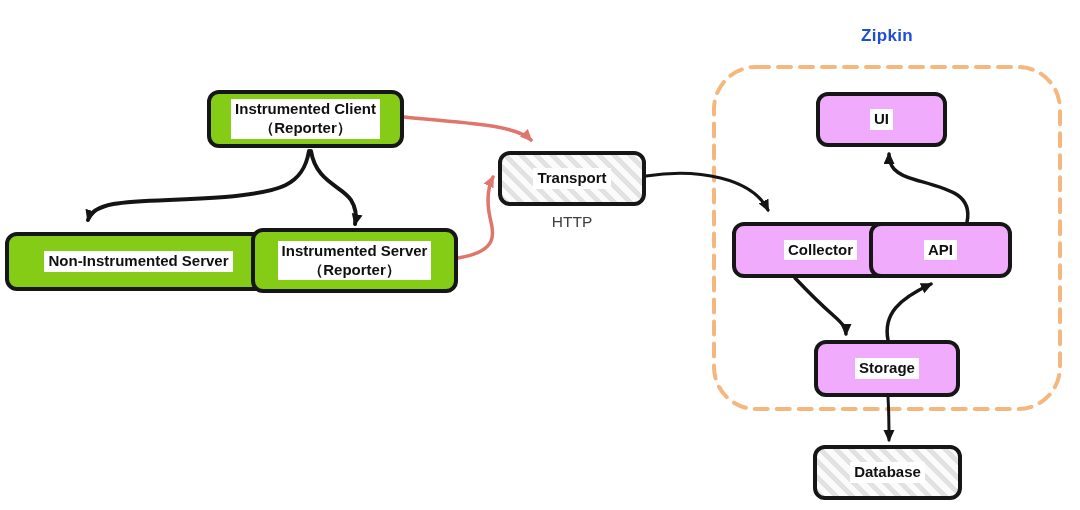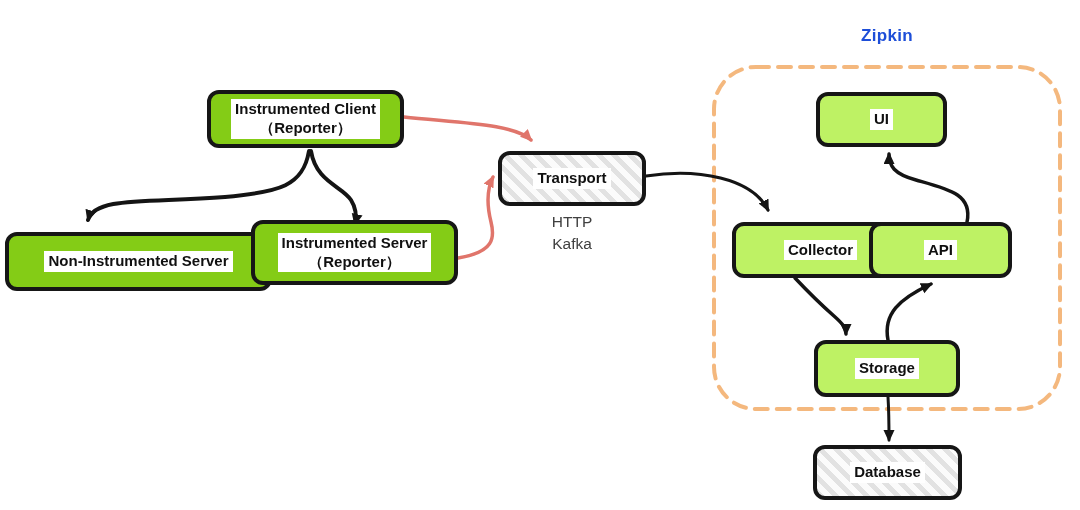--- a/index.html
+++ b/index.html
@@ -7,21 +7,21 @@
     position:relative;width:1080px;height:510px;overflow:hidden;
     font-family:"Liberation Sans",sans-serif;background:#ffffff;
   }
   svg.wires{position:absolute;left:0;top:0;width:1080px;height:510px;}
   .node{
     position:absolute;box-sizing:border-box;
     border:4px solid #161616;border-radius:12px;
     display:flex;align-items:center;justify-content:center;
   }
   .teal{background:#84cc16;}
-  .orange{background:#bef264;}
+  .orange{background:#f0abfc;}
   .hatch{background:repeating-linear-gradient(45deg,#e2e2e2 0 5px,#fbfbfb 5px 11px);}
   .lbl{
     text-align:center;font-weight:bold;font-size:15px;color:#101010;
     background:#ffffff;padding:1px 4px;line-height:1.25;white-space:nowrap;
   }
   .line{display:block;}
   .line:empty{display:none;}
   .sub{
     position:absolute;text-align:center;font-size:15.5px;color:#404040;
     line-height:1.4;font-weight:normal;
@@ -68,36 +68,35 @@
       <span class="line">（Reporter）</span>
     </div>
   </div>
 
   <div class="node teal" style="left:5px;top:232px;width:267px;height:59px;">
     <div class="lbl">
       <span class="line">Non-Instrumented Server</span>
     </div>
   </div>
 
-  <div class="node teal" style="left:251px;top:220px;width:207px;height:65px;">
+  <div class="node teal" style="left:251px;top:228px;width:207px;height:65px;">
     <div class="lbl">
       <span class="line">Instrumented Server</span>
       <span class="line">（Reporter）</span>
     </div>
   </div>
 
   <div class="node hatch" style="left:498px;top:151px;width:148px;height:55px;">
     <div class="lbl">
       <span class="line">Transport</span>
     </div>
   </div>
 
   <div class="sub" style="left:498px;top:211px;width:148px;">
     <span class="line">HTTP</span>
-    <span class="line">Kafka</span>
   </div>
 
   <div class="node orange" style="left:816px;top:92px;width:131px;height:55px;">
     <div class="lbl">
       <span class="line">UI</span>
     </div>
   </div>
 
   <div class="node orange" style="left:732px;top:222px;width:177px;height:56px;">
     <div class="lbl">

